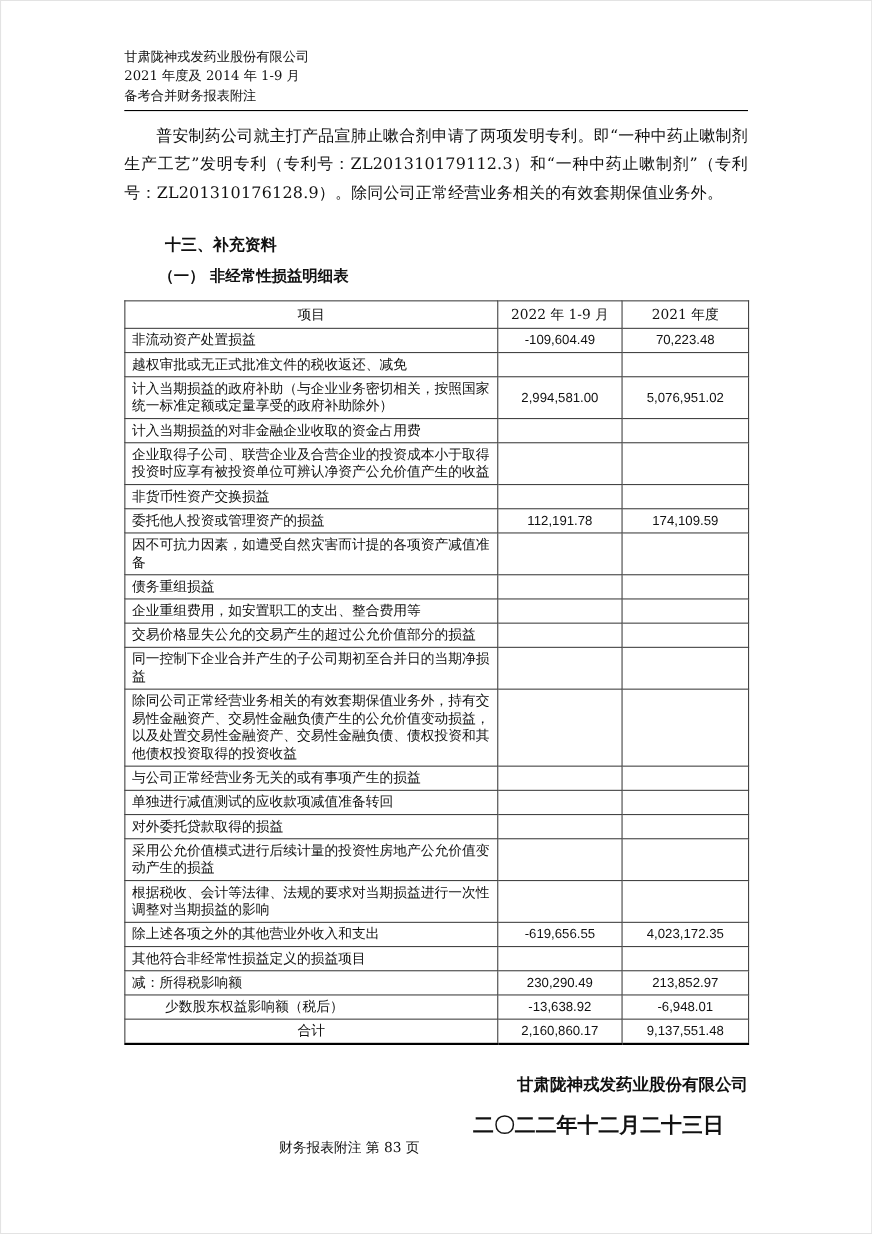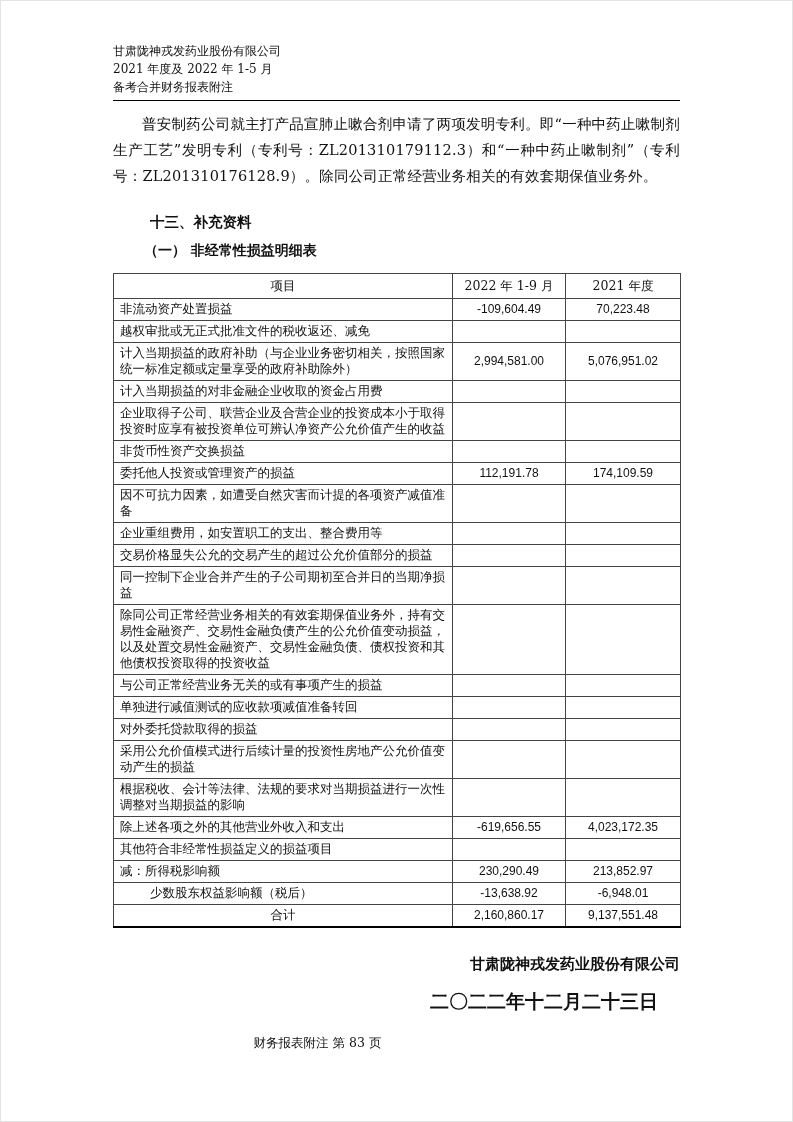--- a/index.html
+++ b/index.html
@@ -43,21 +43,21 @@
     font-size:12.5px;
   }
 </style>
 </head>
 <body>
 
 <div class="content">
 
   <div class="doc-header">
     <div>甘肃陇神戎发药业股份有限公司</div>
-    <div>2021 年度及 2022 年 1-5 月</div>
+    <div>2021 年度及 2014 年 1-9 月</div>
     <div>备考合并财务报表附注</div>
   </div>
   <hr class="header-rule">
 
   <p class="para">普安制药公司就主打产品宣肺止嗽合剂申请了两项发明专利。即“一种中药止嗽制剂生产工艺”发明专利（专利号：ZL201310179112.3）和“一种中药止嗽制剂”（专利号：ZL201310176128.9）。除同公司正常经营业务相关的有效套期保值业务外。</p>
 
   <div class="sec-title">十三、补充资料</div>
   <div class="subsec-title">（一） 非经常性损益明细表</div>
 
   <table class="fin">
@@ -108,20 +108,25 @@
           <td class="c-item">委托他人投资或管理资产的损益</td>
           <td class="c-num">112,191.78</td>
           <td class="c-num">174,109.59</td>
         </tr>
         <tr>
           <td class="c-item">因不可抗力因素，如遭受自然灾害而计提的各项资产减值准备</td>
           <td class="c-num"></td>
           <td class="c-num"></td>
         </tr>
         <tr>
+          <td class="c-item">债务重组损益</td>
+          <td class="c-num"></td>
+          <td class="c-num"></td>
+        </tr>
+        <tr>
           <td class="c-item">企业重组费用，如安置职工的支出、整合费用等</td>
           <td class="c-num"></td>
           <td class="c-num"></td>
         </tr>
         <tr>
           <td class="c-item">交易价格显失公允的交易产生的超过公允价值部分的损益</td>
           <td class="c-num"></td>
           <td class="c-num"></td>
         </tr>
         <tr>

